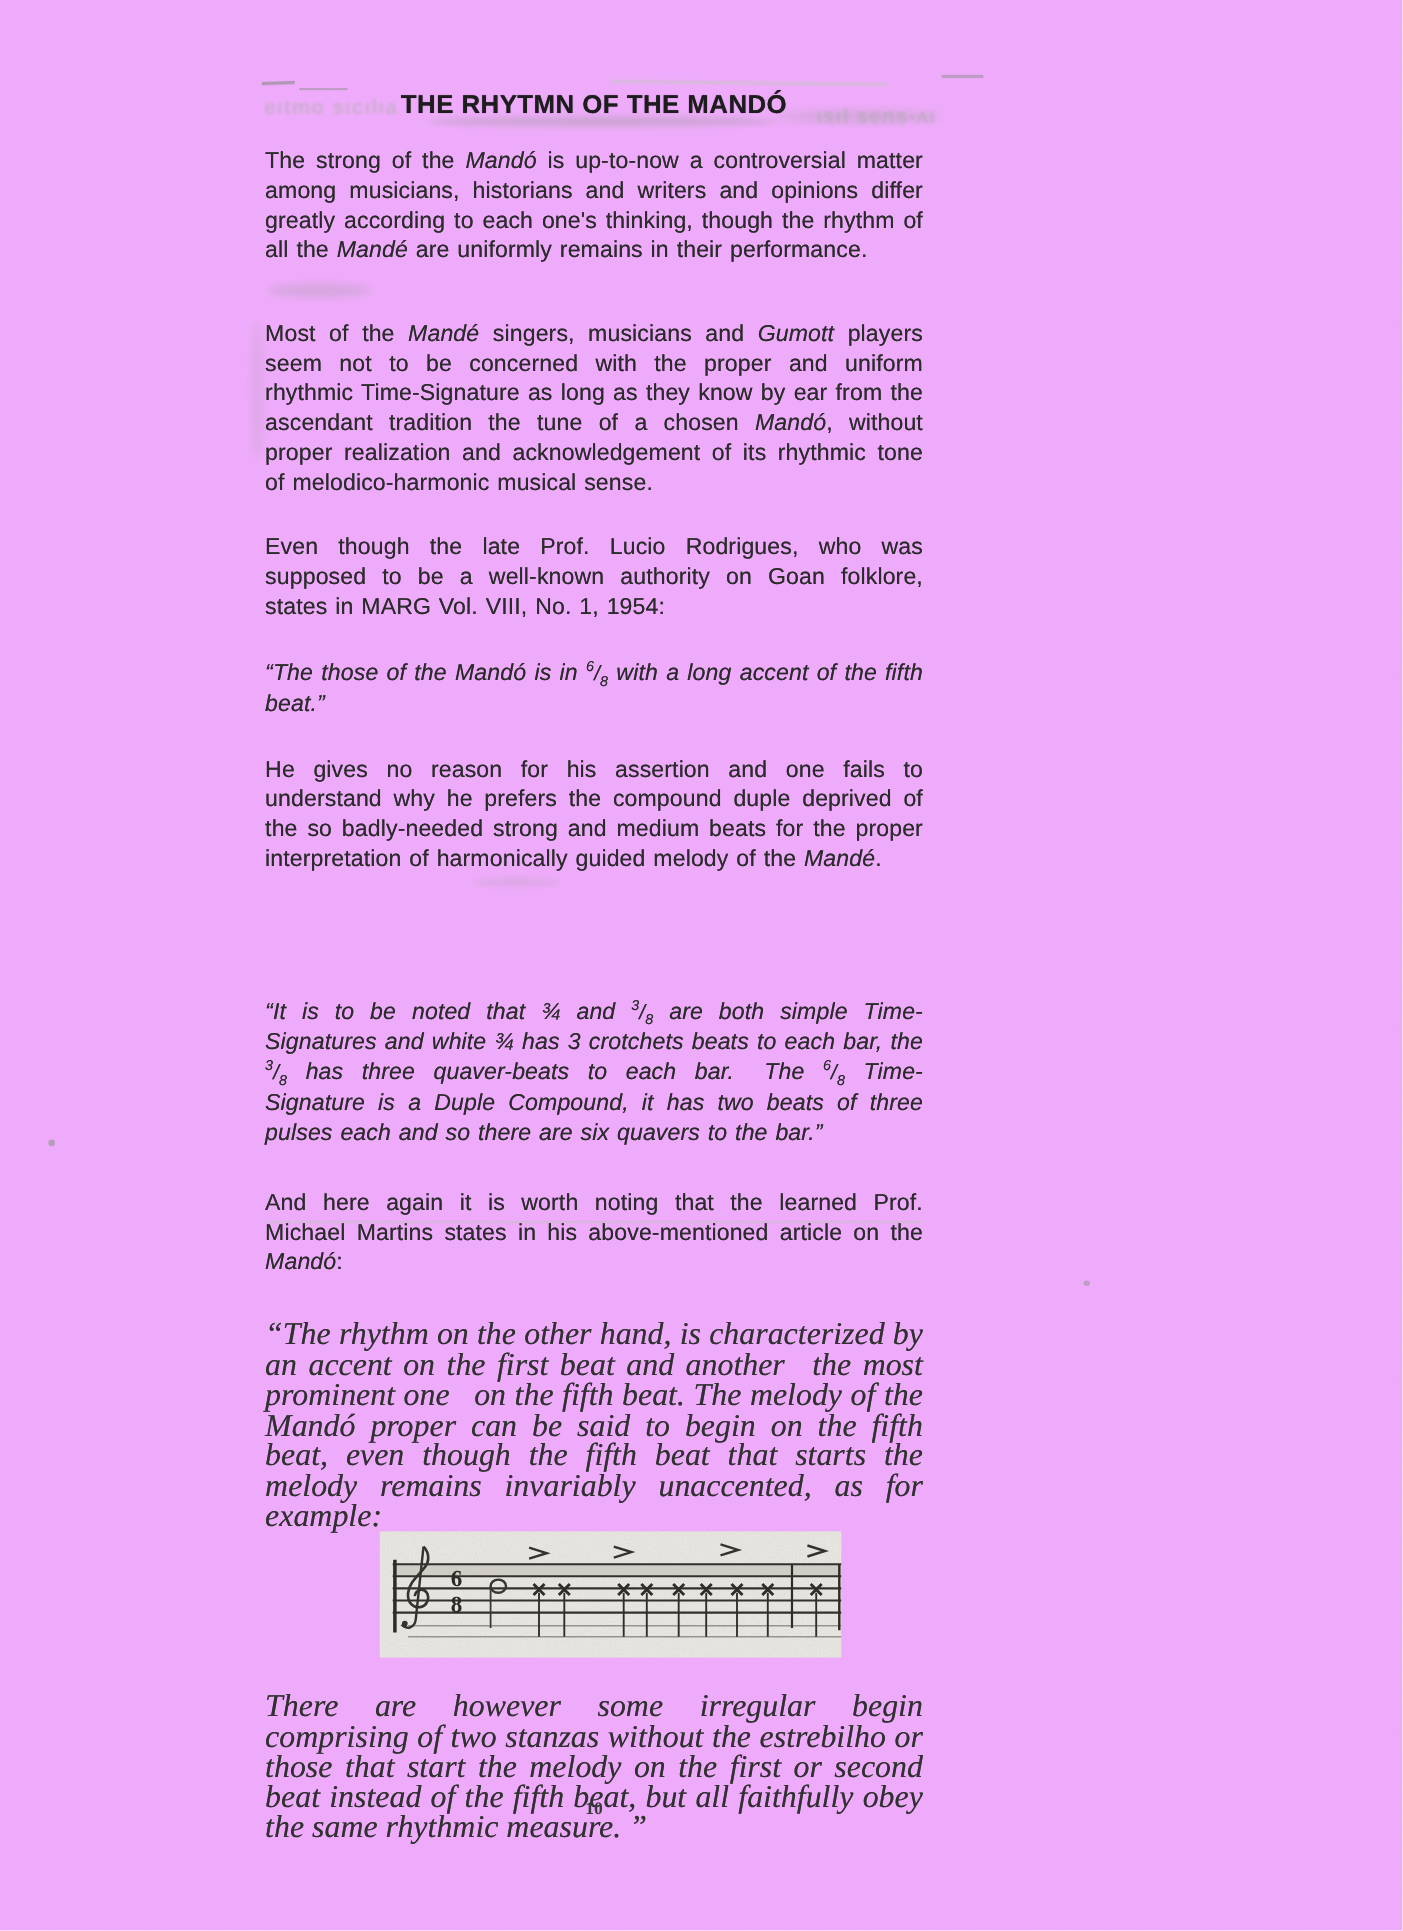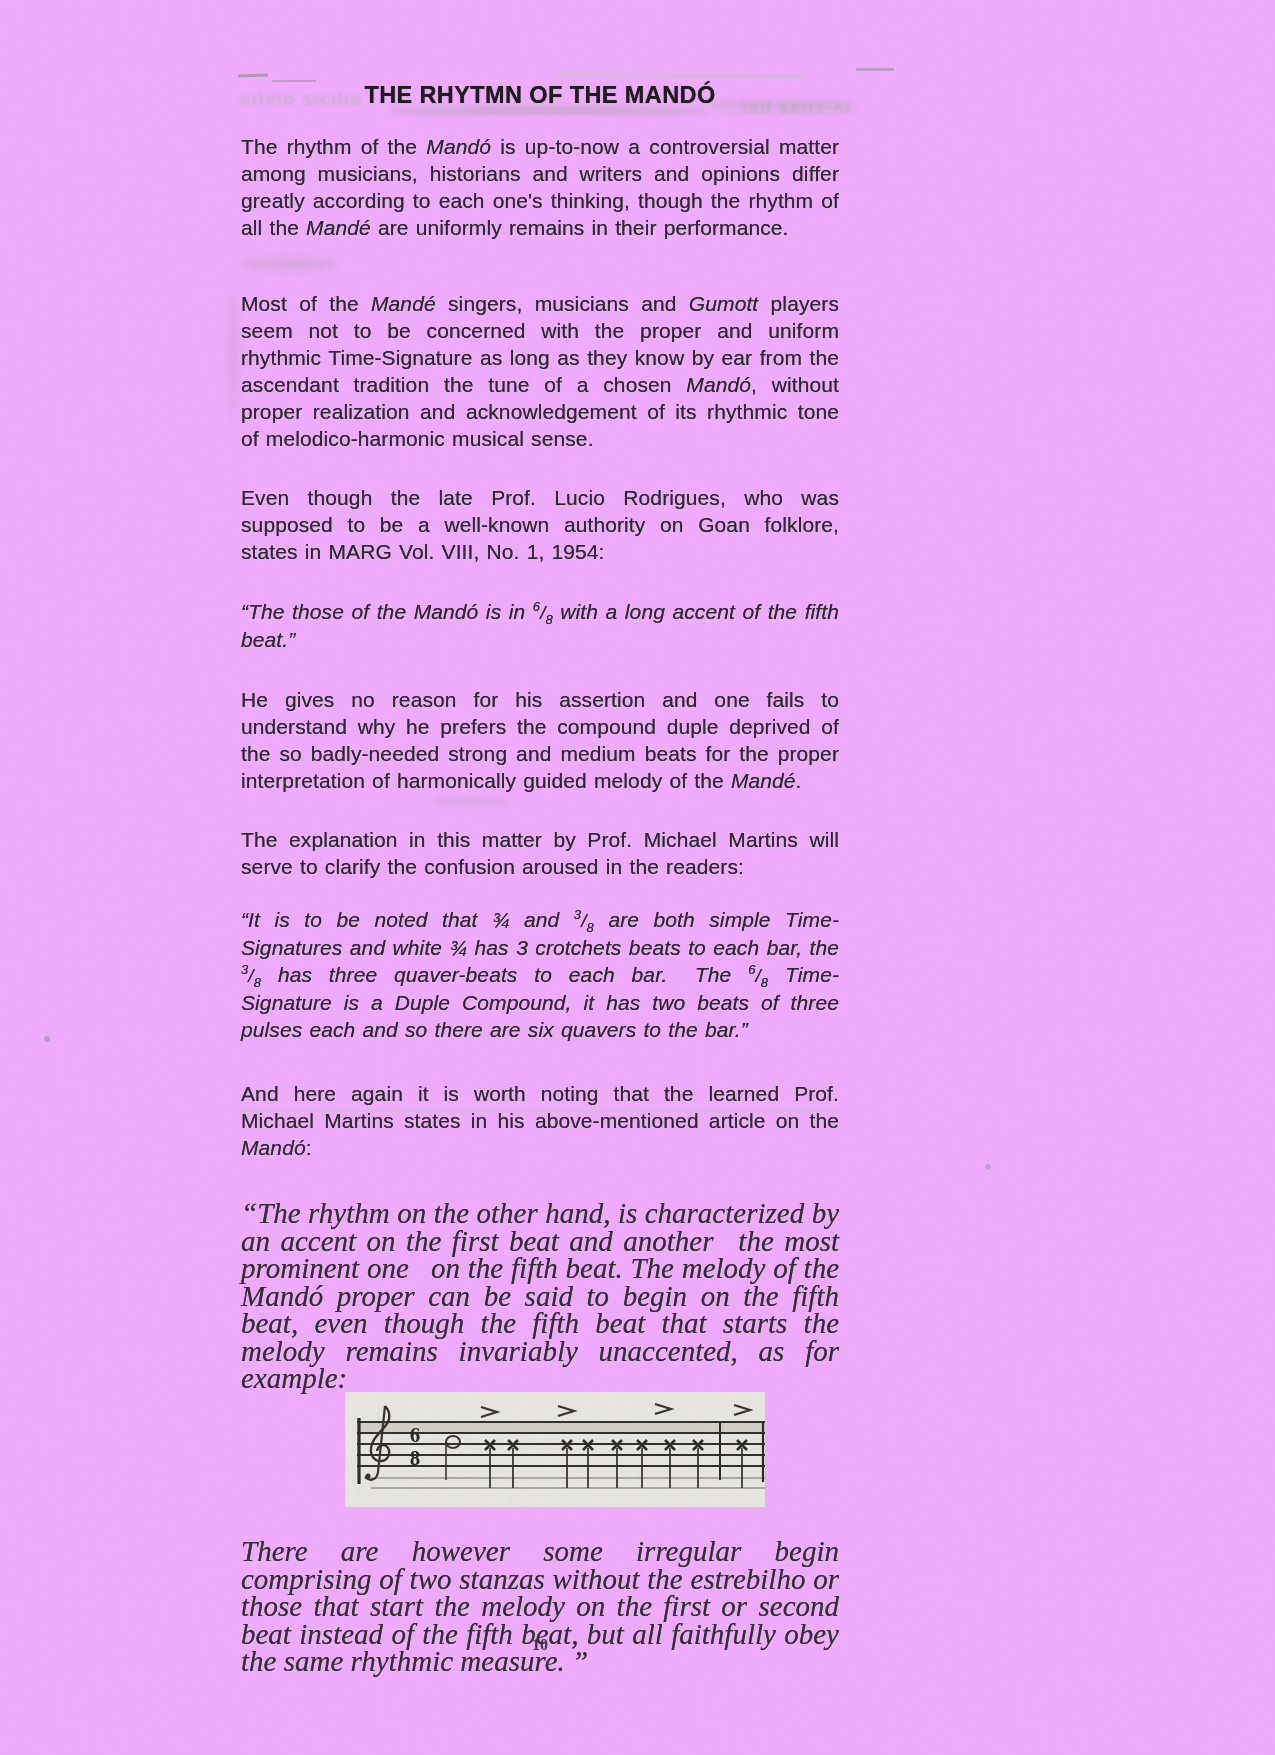--- a/index.html
+++ b/index.html
@@ -74,31 +74,30 @@
   <div class="artifact smudge" style="left:706px;top:100px;width:150px;height:12px;opacity:.28;filter:blur(4px);"></div>
   <div class="artifact smudge" style="left:243px;top:258px;width:95px;height:12px;opacity:.30;filter:blur(4px);"></div>
   <div class="artifact smudge" style="left:228px;top:290px;width:12px;height:130px;opacity:.18;filter:blur(4px);"></div>
   <div class="artifact smudge" style="left:430px;top:798px;width:80px;height:8px;opacity:.22;filter:blur(3px);"></div>
   <div class="artifact rule-faint" style="left:241px;top:1110px;width:598px;height:2px;opacity:.55;filter:blur(.4px);"></div>
   <div class="artifact smudge" style="left:44px;top:1036px;width:6px;height:6px;opacity:.7;filter:blur(.6px);"></div>
   <div class="artifact smudge" style="left:985px;top:1164px;width:6px;height:5px;opacity:.6;filter:blur(.6px);"></div>
 
   <div class="block title-block">THE RHYTMN OF THE MANDÓ</div>
 
-  <div class="block sans" style="top:133px;"><span>The rhythm of the </span><em>Mandó</em><span> is up-to-now a controversial matter among musicians, historians and writers and opinions differ greatly according to each one's thinking, though the rhythm of all the </span><em>Mandé</em><span> are uniformly remains in their performance.</span></div>
+  <div class="block sans" style="top:133px;"><span>The strong of the </span><em>Mandó</em><span> is up-to-now a controversial matter among musicians, historians and writers and opinions differ greatly according to each one's thinking, though the rhythm of all the </span><em>Mandé</em><span> are uniformly remains in their performance.</span></div>
 
   <div class="block sans" style="top:290px;"><span>Most of the </span><em>Mandé</em><span> singers, musicians and </span><em>Gumott</em><span> players seem not to be concerned with the proper and uniform rhythmic Time-Signature as long as they know by ear from the ascendant tradition the tune of a chosen </span><em>Mandó</em><span>, without proper realization and acknowledgement of its rhythmic tone of melodico-harmonic musical sense.</span></div>
 
   <div class="block sans" style="top:484px;"><span>Even though the late Prof. Lucio Rodrigues, who was supposed to be a well-known authority on Goan folklore, states in MARG Vol. VIII, No. 1, 1954:</span></div>
 
   <div class="block sans sans-quote" style="top:598px;"><span>“The those of the Mandó is in </span><span class="frac"><sup>6</sup><span class="fs">/</span><sub>8</sub></span><span> with a long accent of the fifth beat.”</span></div>
 
   <div class="block sans" style="top:686px;"><span>He gives no reason for his assertion and one fails to understand why he prefers the compound duple deprived of the so badly-needed strong and medium beats for the proper interpretation of harmonically guided melody of the </span><em>Mandé</em><span>.</span></div>
 
-  <div class="block sans" style="top:826px;"><span>The explanation in this matter by Prof. Michael Martins will serve to clarify the confusion aroused in the readers:</span></div>
 
   <div class="block sans sans-quote" style="top:906px;"><span>“It is to be noted that ¾ and </span><span class="frac"><sup>3</sup><span class="fs">/</span><sub>8</sub></span><span> are both simple Time-Signatures and white ¾ has 3 crotchets beats to each bar, the </span><span class="frac"><sup>3</sup><span class="fs">/</span><sub>8</sub></span><span> has three quaver-beats to each bar.  The </span><span class="frac"><sup>6</sup><span class="fs">/</span><sub>8</sub></span><span> Time-Signature is a Duple Compound, it has two beats of three pulses each and so there are six quavers to the bar.”</span></div>
 
   <div class="block sans" style="top:1080px;"><span>And here again it is worth noting that the learned Prof. Michael Martins states in his above-mentioned article on the </span><em>Mandó</em><span>:</span></div>
 
   <div class="block serif-quote" style="top:1200px;"><span>“The rhythm on the other hand, is characterized by an accent on the first beat and another  the most prominent one  on the fifth beat. The melody of the Mandó proper can be said to begin on the fifth beat, even though the fifth beat that starts the melody remains invariably unaccented, as for example:</span></div>
 
   <div class="figure-box">
     <svg width="420" height="115" viewBox="0 0 420 115">
       <defs>

